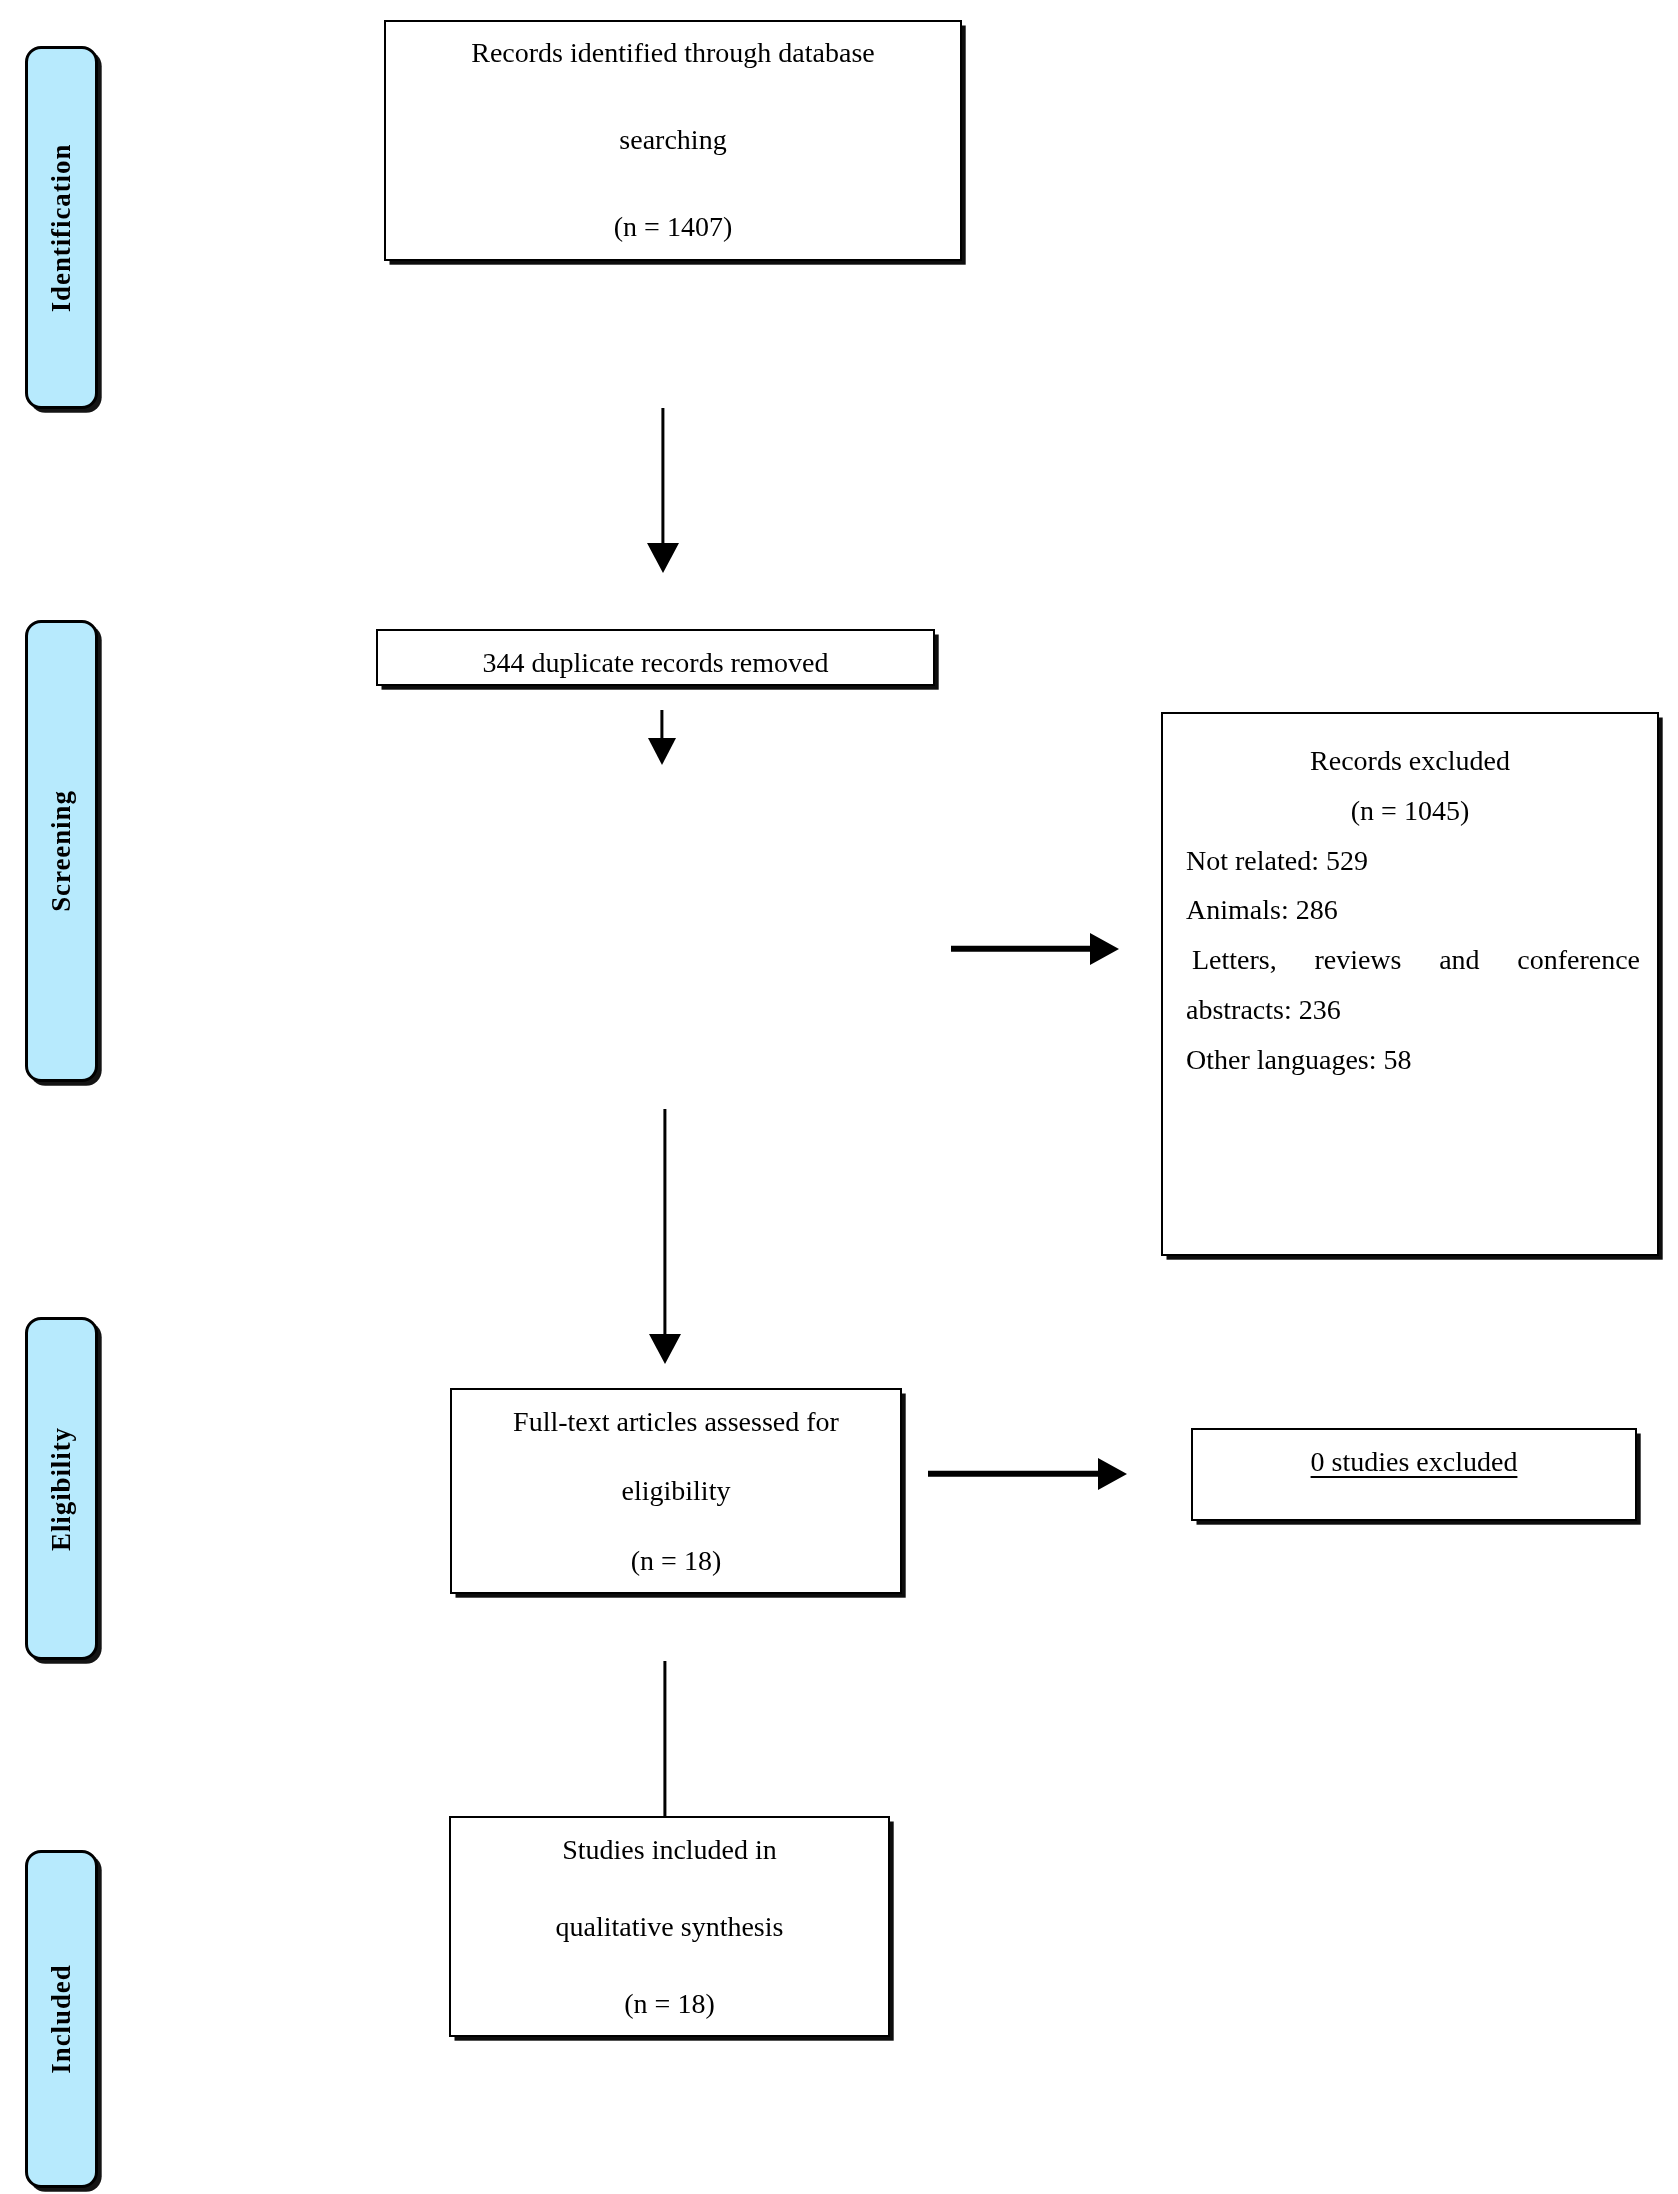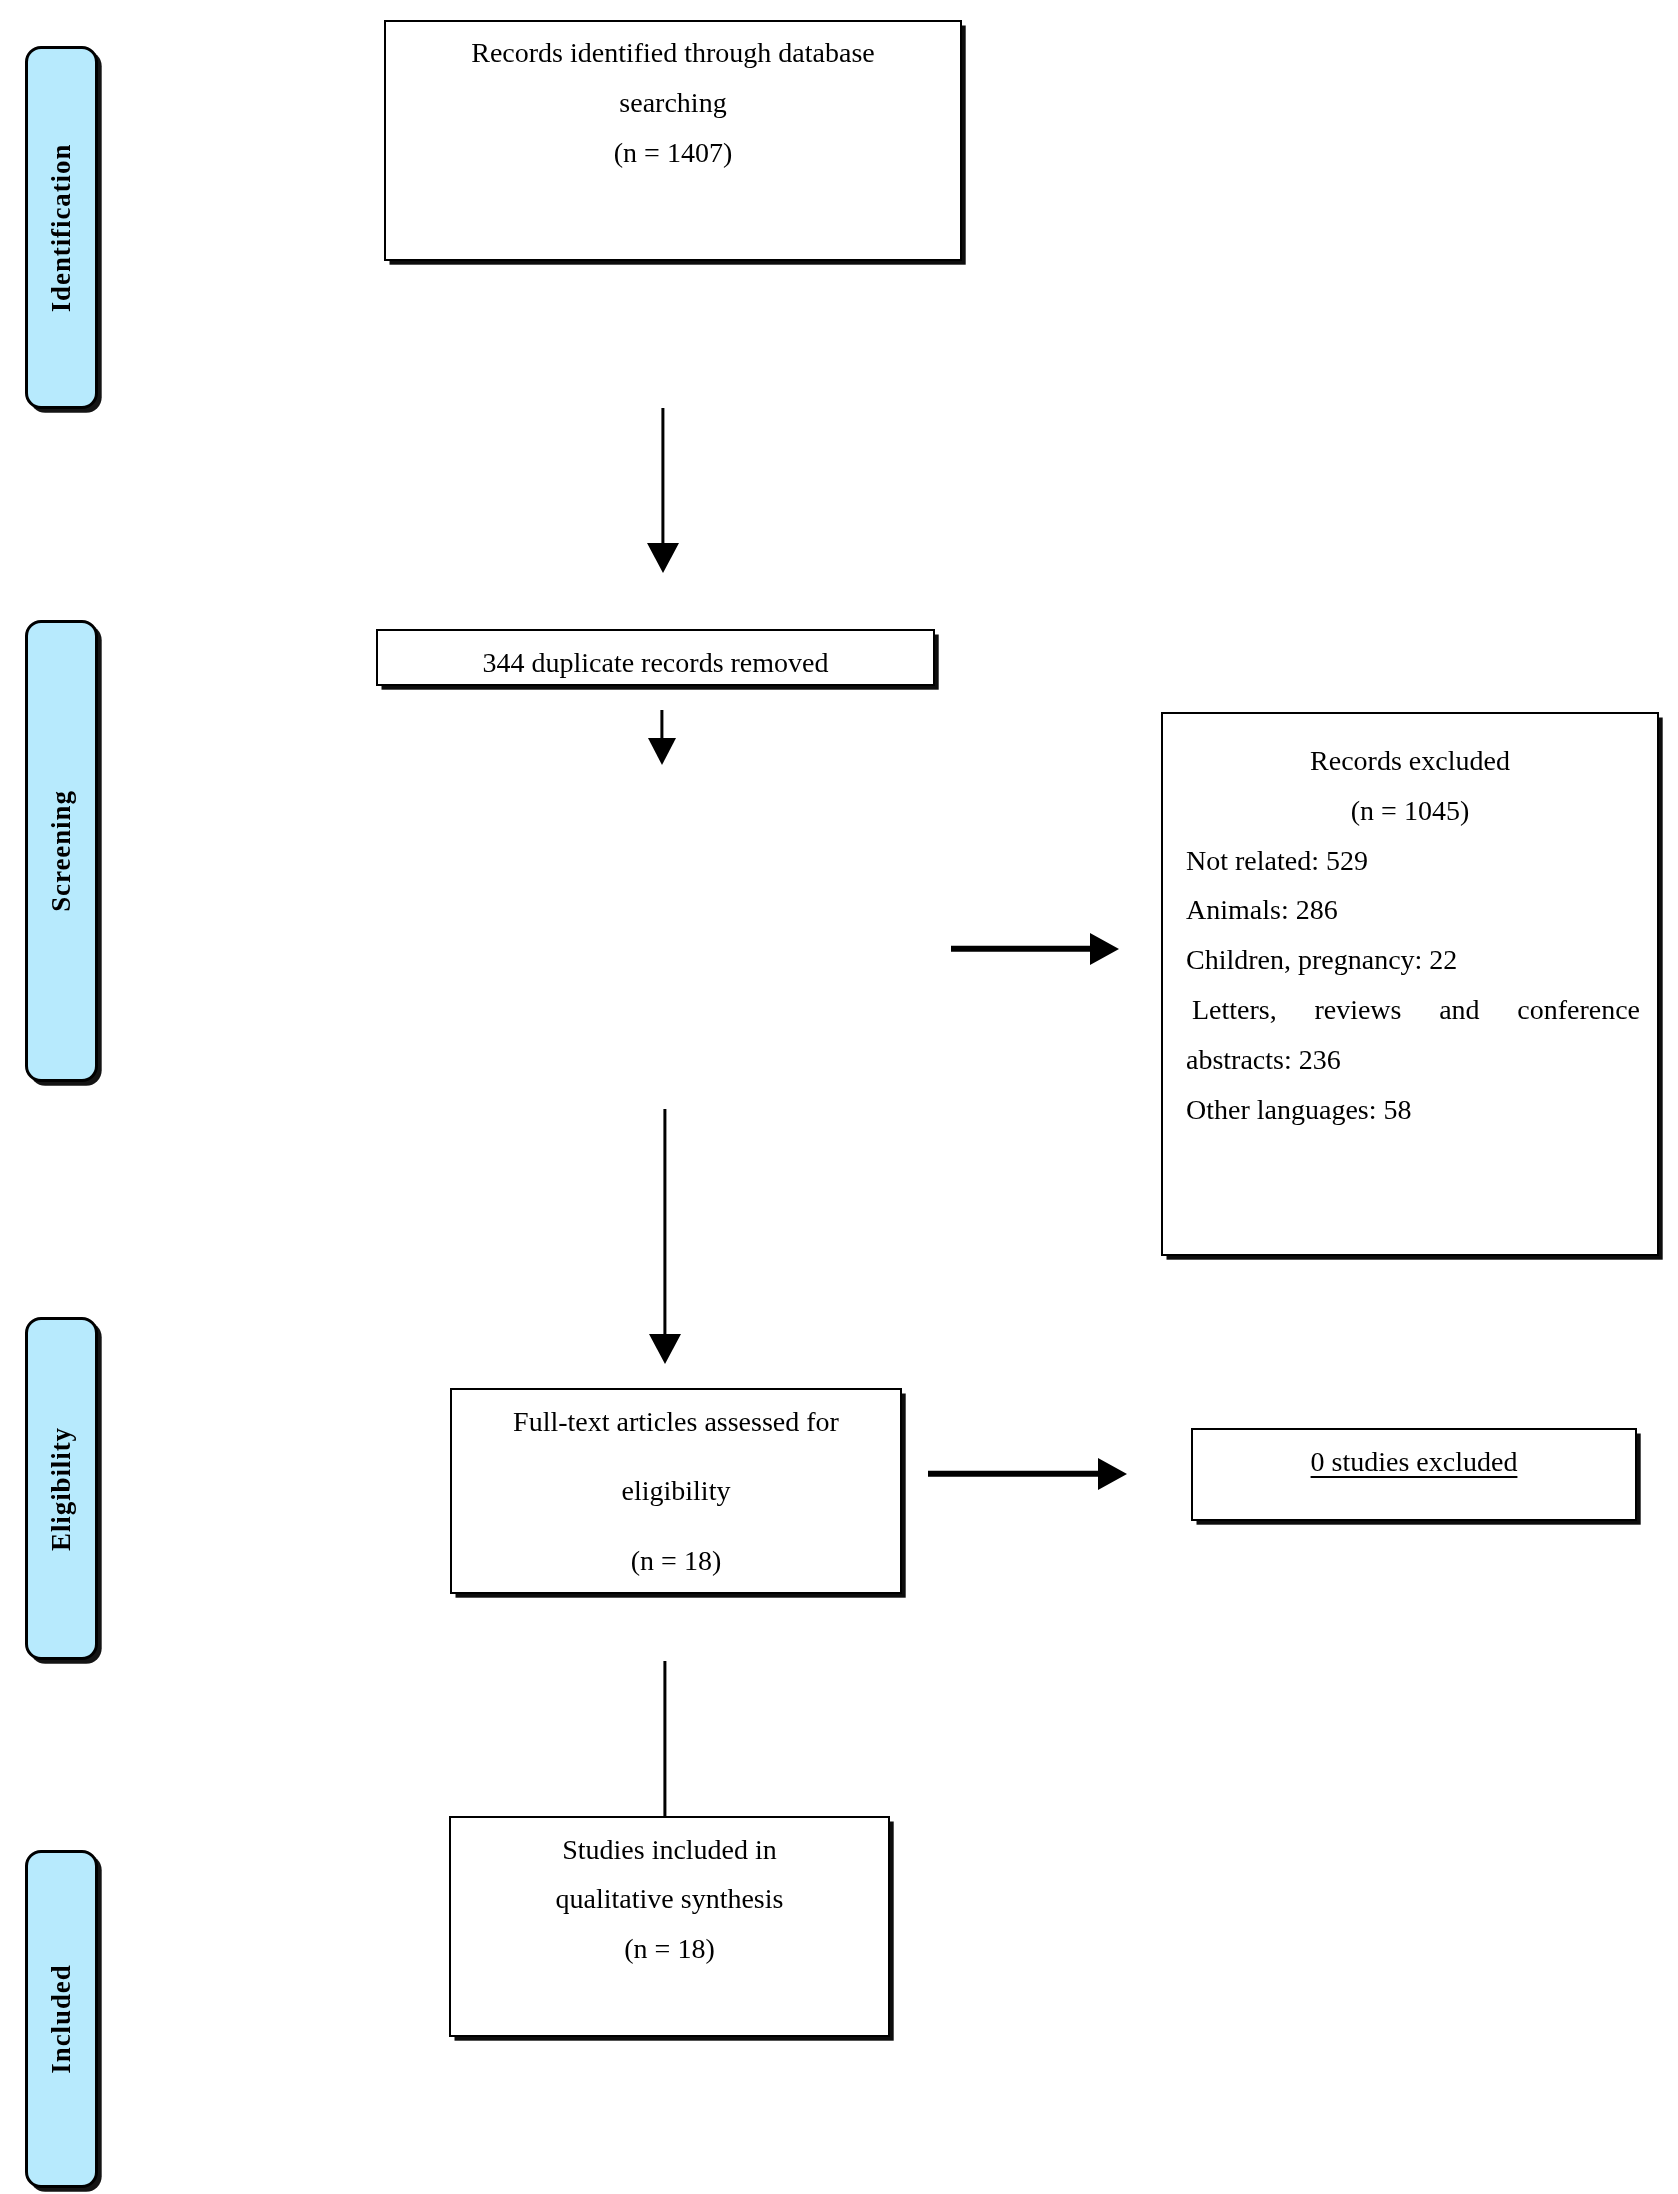--- a/index.html
+++ b/index.html
@@ -43,21 +43,21 @@
   
   .flow-box {
     position: absolute;
     box-sizing: border-box;
     background: #ffffff;
     border: 2.8px solid #000000;
     box-shadow: 4.6px 4.6px 0 -0.9px rgba(0,0,0,0.95);
     display: flex;
     flex-direction: column;
     align-items: center;
-    justify-content: flex-start;
+    justify-content: space-between;
     padding: 6.5px 13px;
   }
   .flow-box .line {
     display: block;
     width: 100%;
     text-align: center;
     font-size: 28px;
     line-height: 1.78;
     color: #000000;
     white-space: nowrap;
@@ -172,21 +172,20 @@
   <div class="arrow-h" style="left:951px; top:932px; width:168px; height:33px;">
     <div class="shaft" style="width:144px;"></div>
     <div class="head"></div>
   </div>
 
   <div class="flow-box left-align" style="left:1161px; top:712px; width:498px; height:544px; padding:22px 23px; justify-content:flex-start;">
     <span class="line center">Records excluded</span>
     <span class="line center">(n = 1045)</span>
     <span class="line">Not related: 529</span>
     <span class="line">Animals: 286</span>
-    <span class="line">Children, pregnancy: 22</span>
     <span class="line justify">Letters, reviews and conference</span>
     <span class="line">abstracts: 236</span>
     <span class="line">Other languages: 58</span>
   </div>
 
   <div class="arrow-v" style="left:649px; top:1109px; width:32px; height:255px;">
     <div class="shaft" style="height:225px;"></div>
     <div class="head"></div>
   </div>
 

